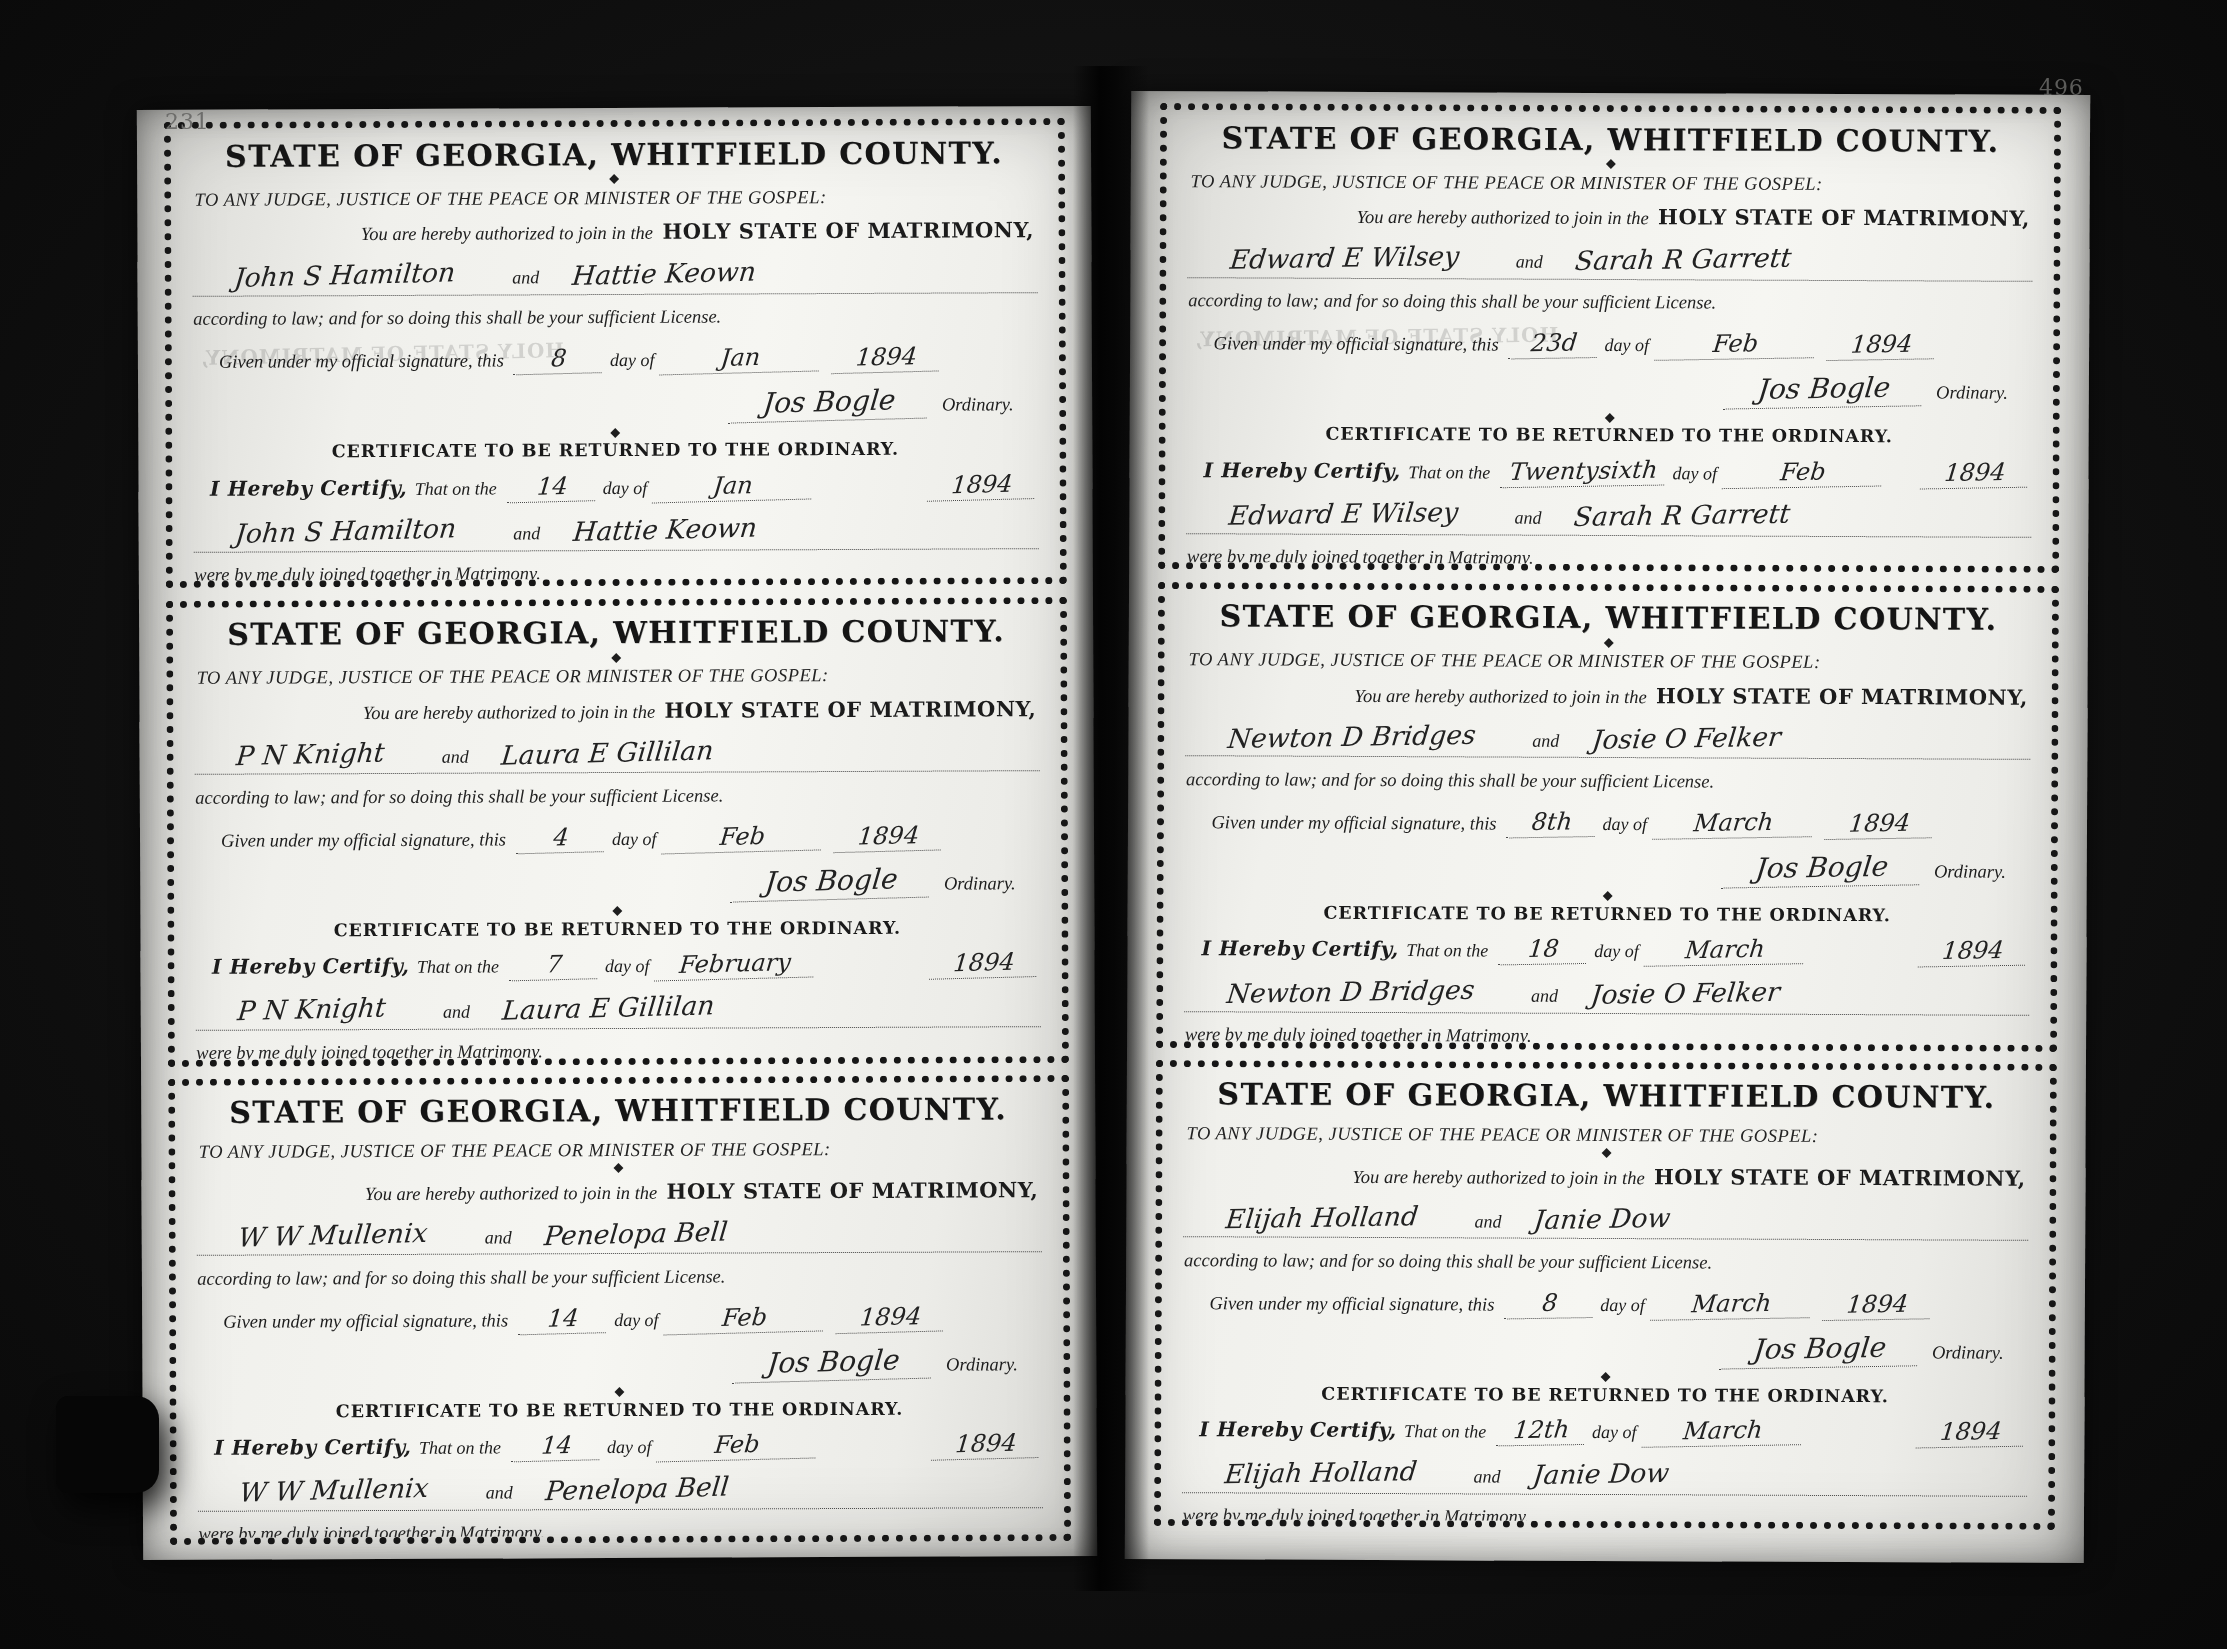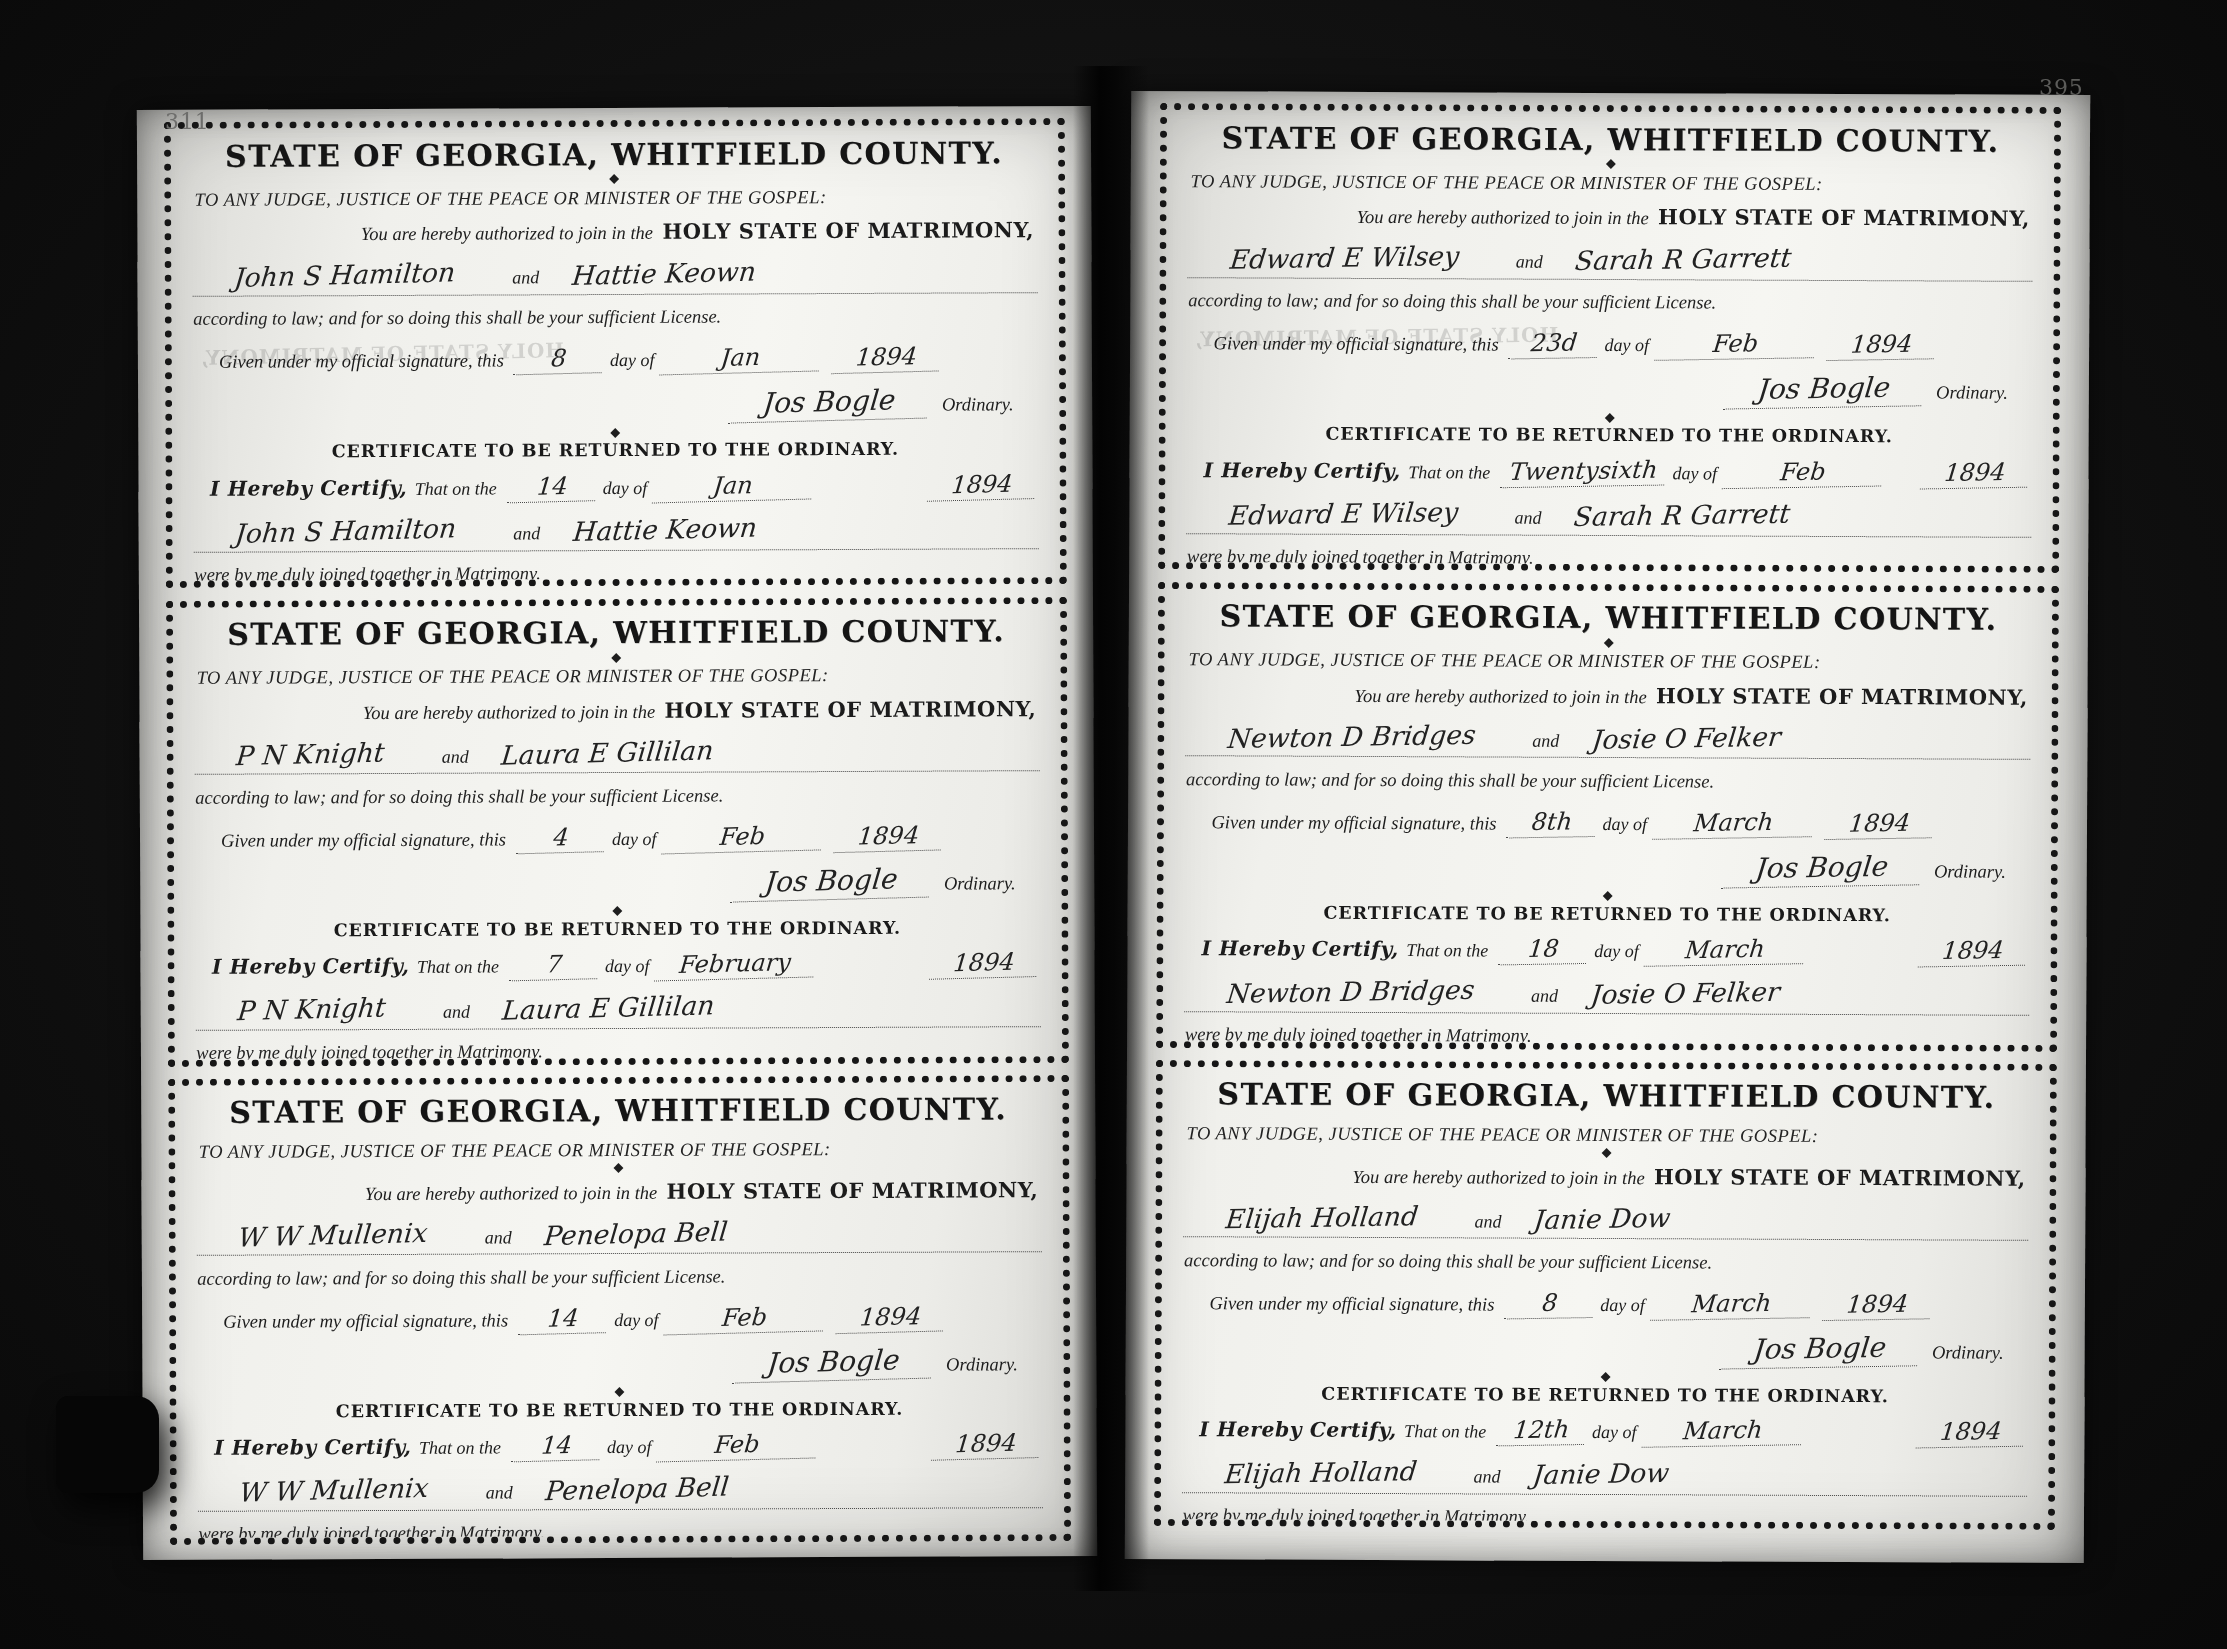--- a/index.html
+++ b/index.html
@@ -139,22 +139,22 @@
     position: absolute; left: 1073px; top: 66px; width: 76px; height: 1525px;
     background: linear-gradient(90deg, rgba(0,0,0,0) 0%, rgba(0,0,0,0.82) 35%, rgba(5,5,5,0.95) 55%, rgba(0,0,0,0) 100%);
     z-index: 4; pointer-events: none;
   }
 </style>
 </head>
 <body>
 
 <div id="scan">
 
-  <div class="page-num" id="page-num-left">311</div>
-  <div class="page-num" id="page-num-right">395</div>
+  <div class="page-num" id="page-num-left">231</div>
+  <div class="page-num" id="page-num-right">496</div>
 
   <div class="page" id="page-left">
       <div class="cert has-bleed">
     <div class="bleed">HOLY STATE OF MATRIMONY,</div>
     <div class="cert-inner">
 
       <div class="cert-heading">STATE OF GEORGIA, WHITFIELD COUNTY.</div>
 
       <div class="divider divider1"></div>
 

